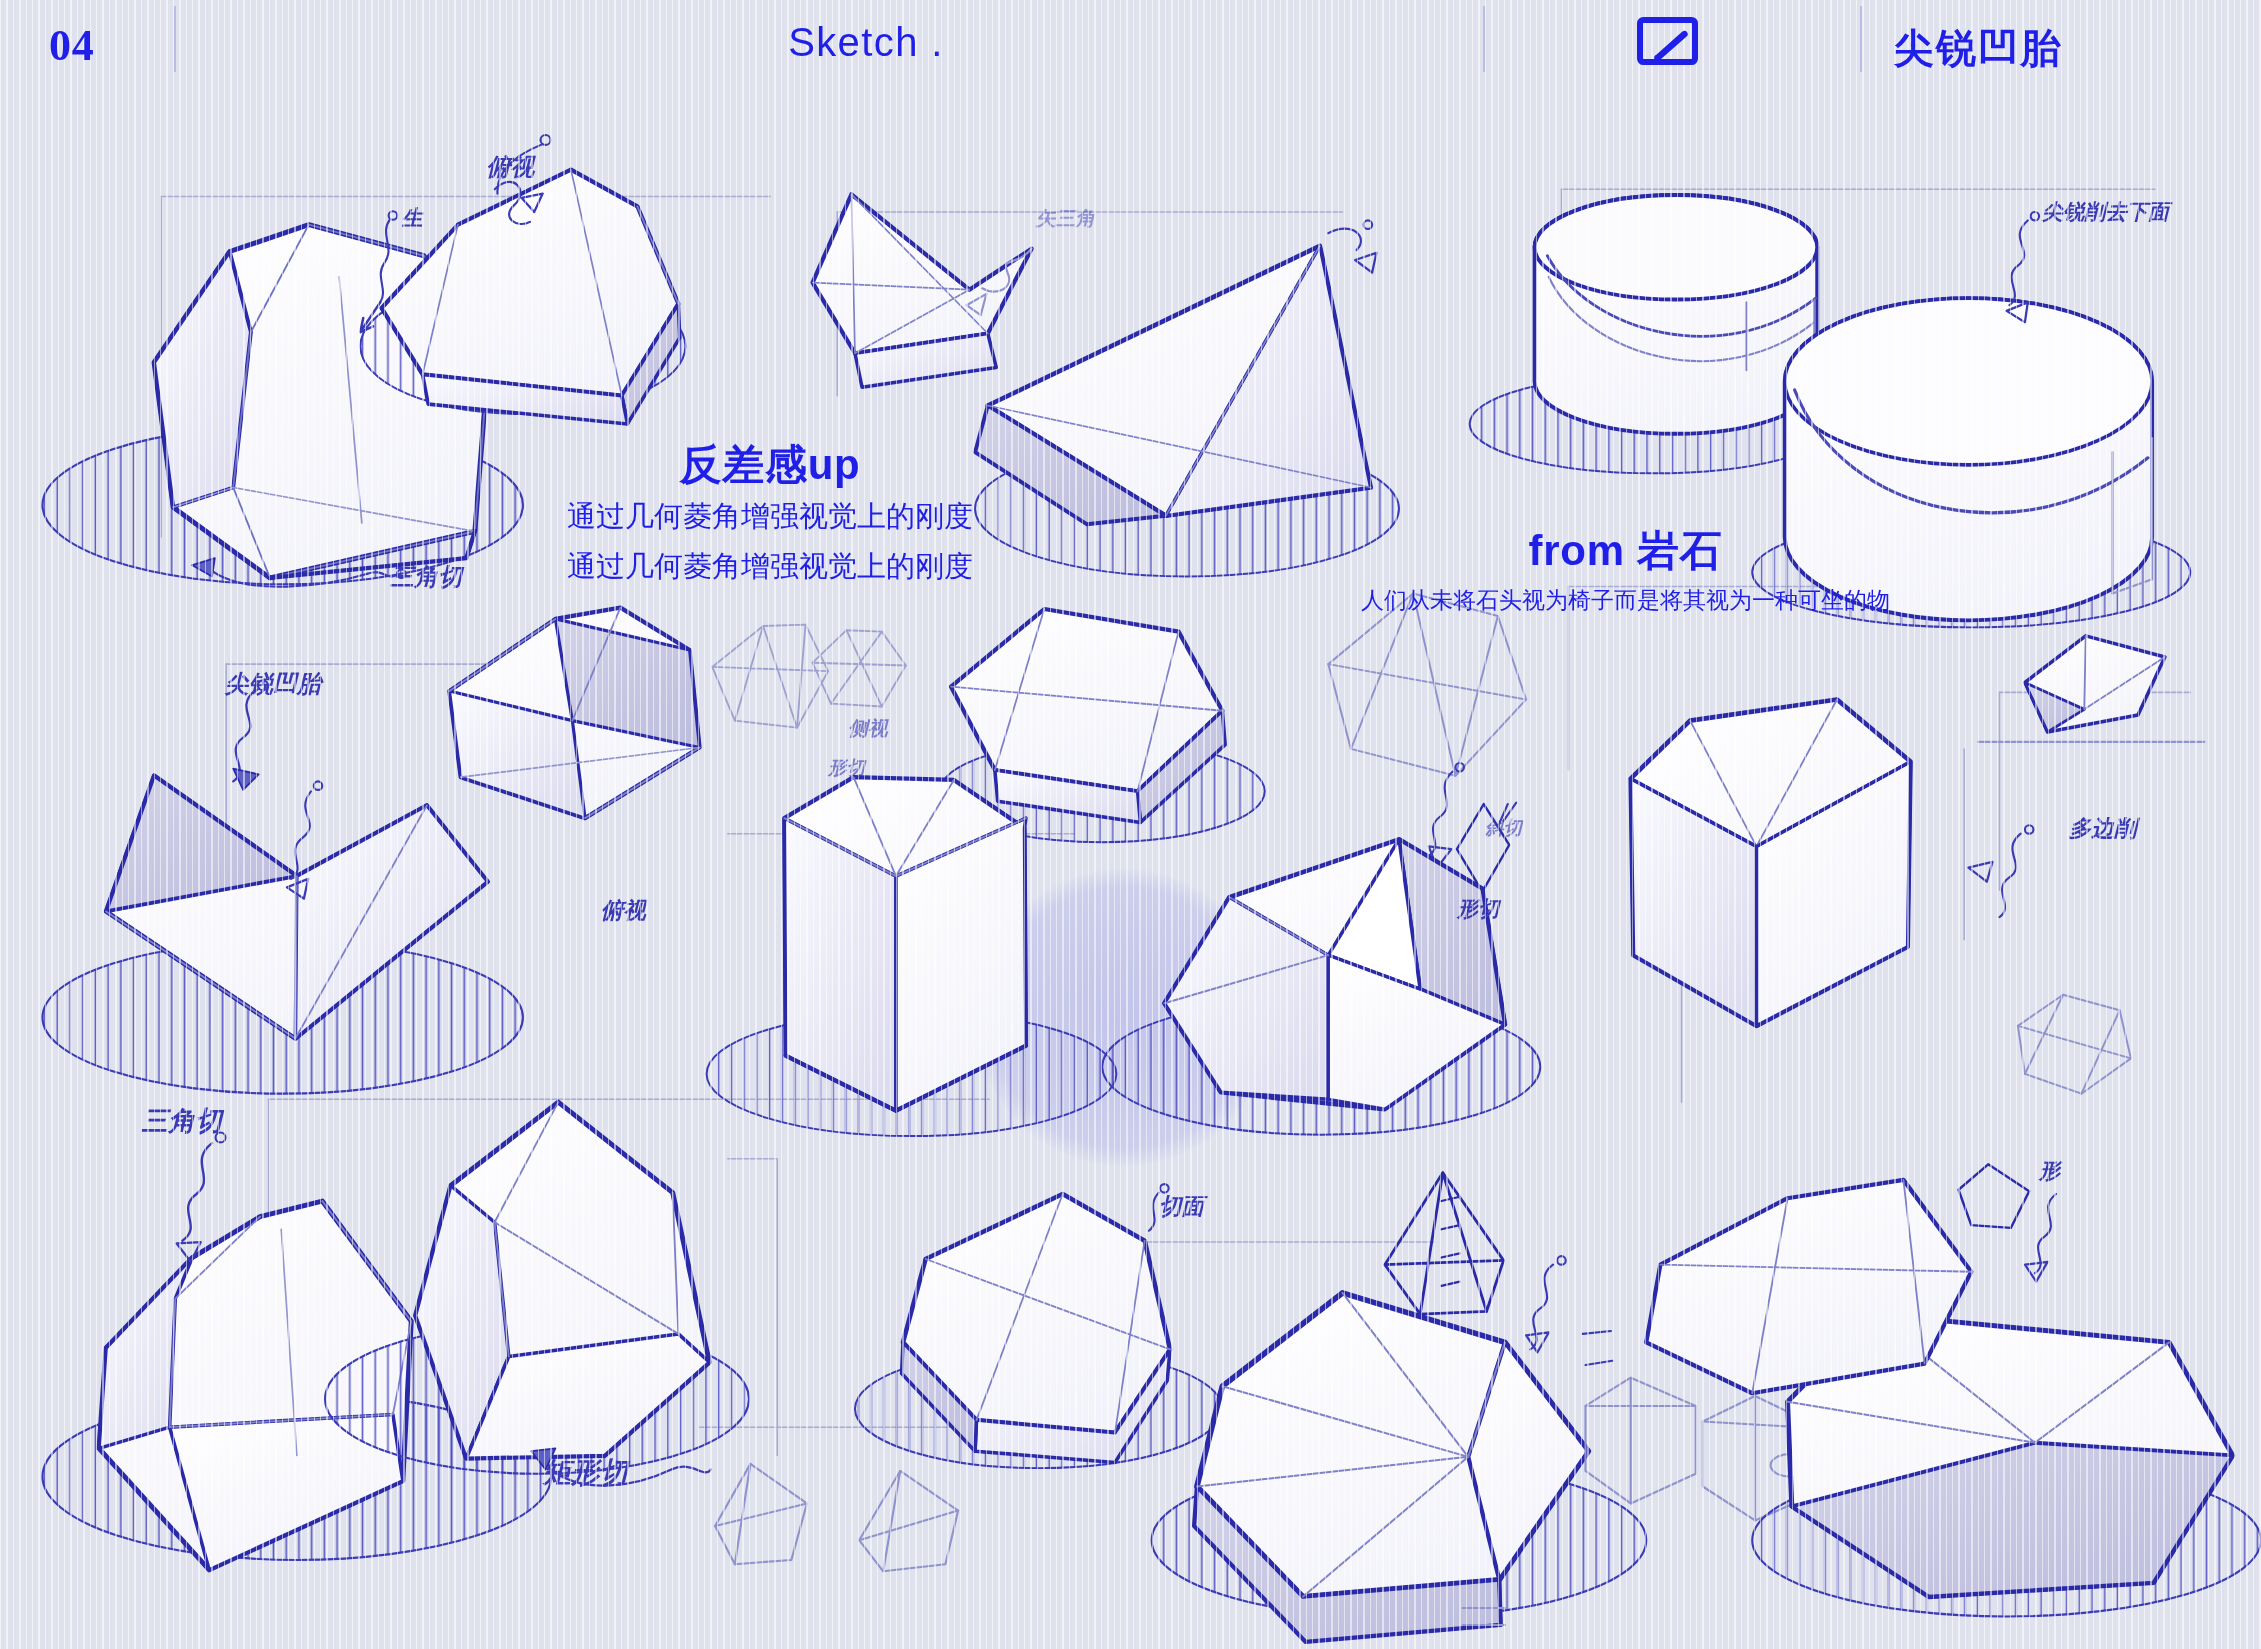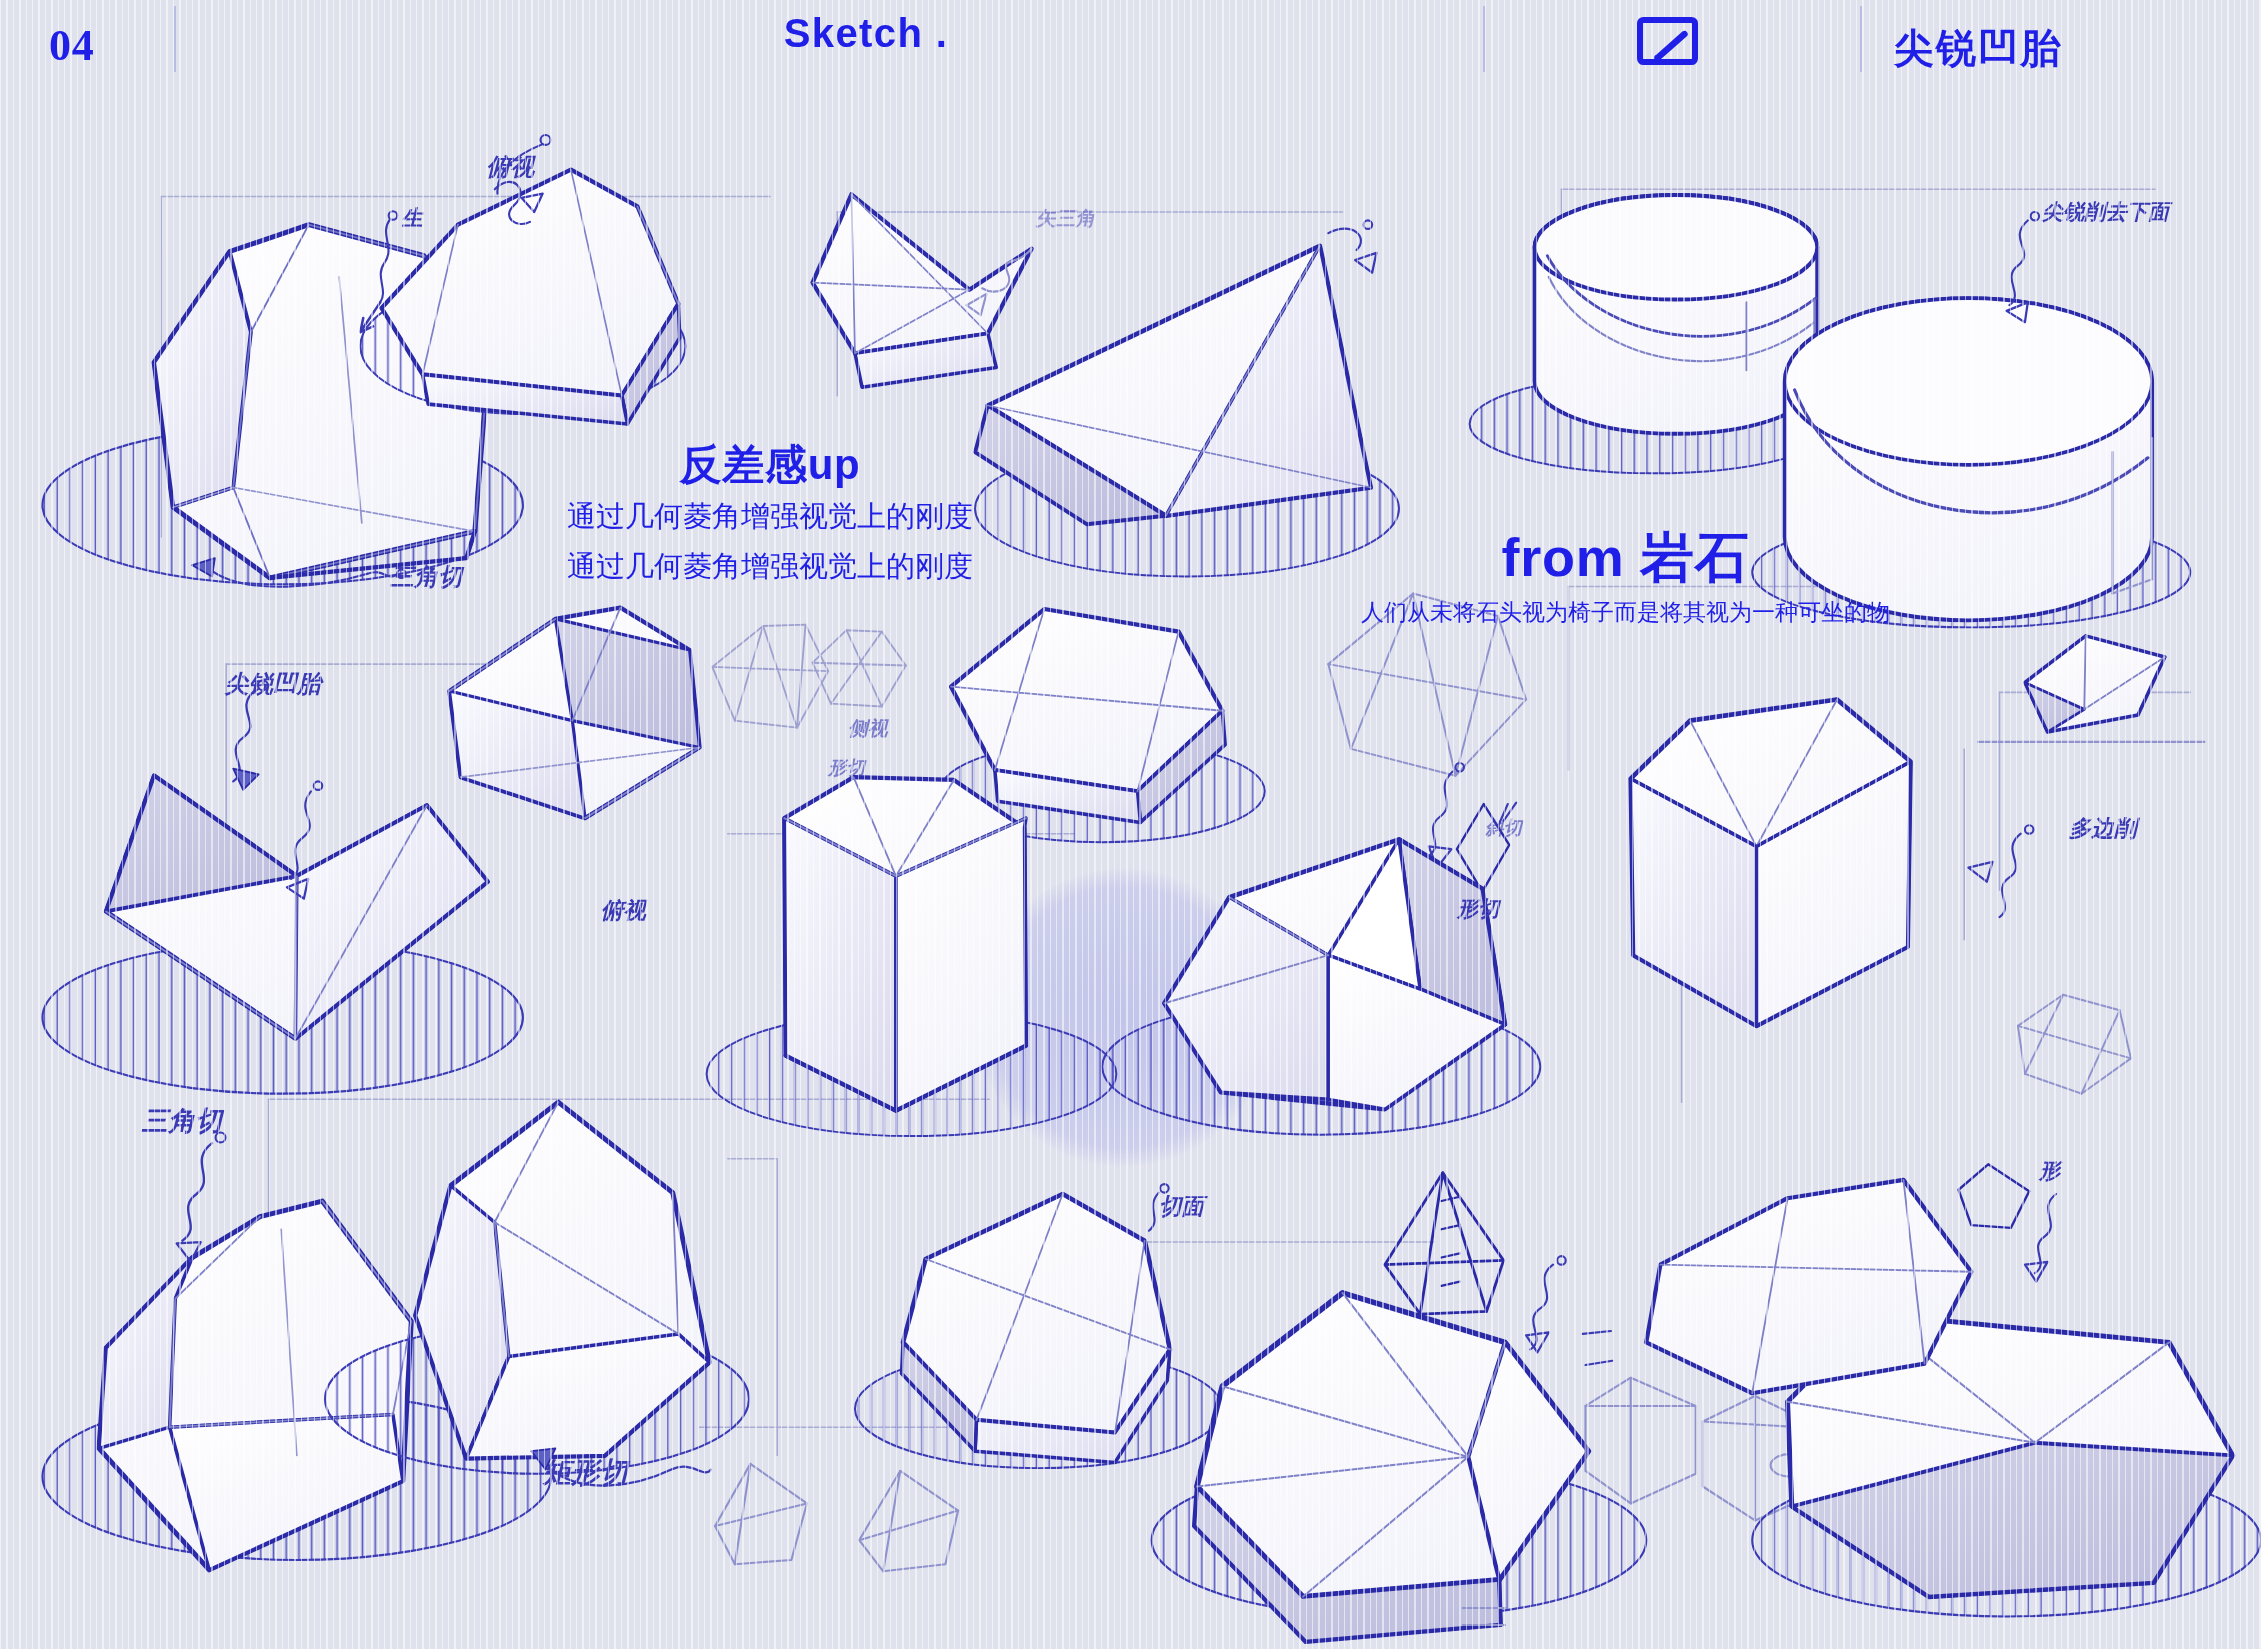--- a/index.html
+++ b/index.html
@@ -19,36 +19,36 @@
   #glow{
     position:absolute;left:975px;top:869px;width:297px;height:297px;
     border-radius:50%;
     background:radial-gradient(circle at 50% 50%, rgba(150,150,230,0.40) 0%, rgba(160,160,235,0.30) 62%, rgba(223,226,236,0) 72%);
     z-index:1;
   }
   
   #header{position:absolute;left:0;top:0;width:2261px;height:83px;z-index:6;}
   .hdr-rule{position:absolute;top:5.7px;width:2.1px;height:66px;background:#b9bde4;}
   #page-number{position:absolute;left:49px;top:20px;font-size:44px;font-weight:bold;color:#1f1fe8;letter-spacing:0.7px;font-family:Liberation Serif, serif;}
-  #header-title{position:absolute;left:707px;top:11px;width:318px;text-align:center;font-size:40px;font-weight:bold;color:#1f1fe8;letter-spacing:1.4px;}
+  #header-title{position:absolute;left:707px;top:20px;width:318px;text-align:center;font-size:40px;font-weight:normal;color:#1f1fe8;letter-spacing:1.4px;}
   #header-icon{position:absolute;left:1637px;top:17px;width:61px;height:48px;border:6.4px solid #1f1fe8;border-radius:6.4px;box-sizing:border-box;}
   #header-icon svg{position:absolute;left:-0.7px;top:-1.4px;}
   #header-cn-title{position:absolute;left:1894px;top:21px;font-size:40px;font-weight:bold;color:#1f1fe8;letter-spacing:2.1px;}
 
   
   .note{position:absolute;z-index:7;color:#1f1fe8;}
   .note-head{font-weight:bold;letter-spacing:0.7px;line-height:1.0;}
   .note-body{line-height:1.38;}
 
   #note-contrast{left:558px;top:444px;width:424px;text-align:center;}
   #note-contrast .note-head{font-size:42px;}
   #note-contrast .note-body{font-size:29px;margin-top:10px;}
 
   #note-rock{left:1343px;top:530px;width:565px;text-align:center;}
-  #note-rock .note-head{font-size:54px;}
+  #note-rock .note-head{font-size:42px;}
   #note-rock .note-body{font-size:23px;margin-top:12.7px;}
 
   
   #sketch-canvas{position:absolute;inset:0;z-index:2;}
   .hw{font-family:"Liberation Serif","DejaVu Serif",serif;font-style:italic;fill:#3a3ab4;font-weight:bold;}
 </style>
 </head>
 <body>
 
 <div id="paper-texture"></div>

